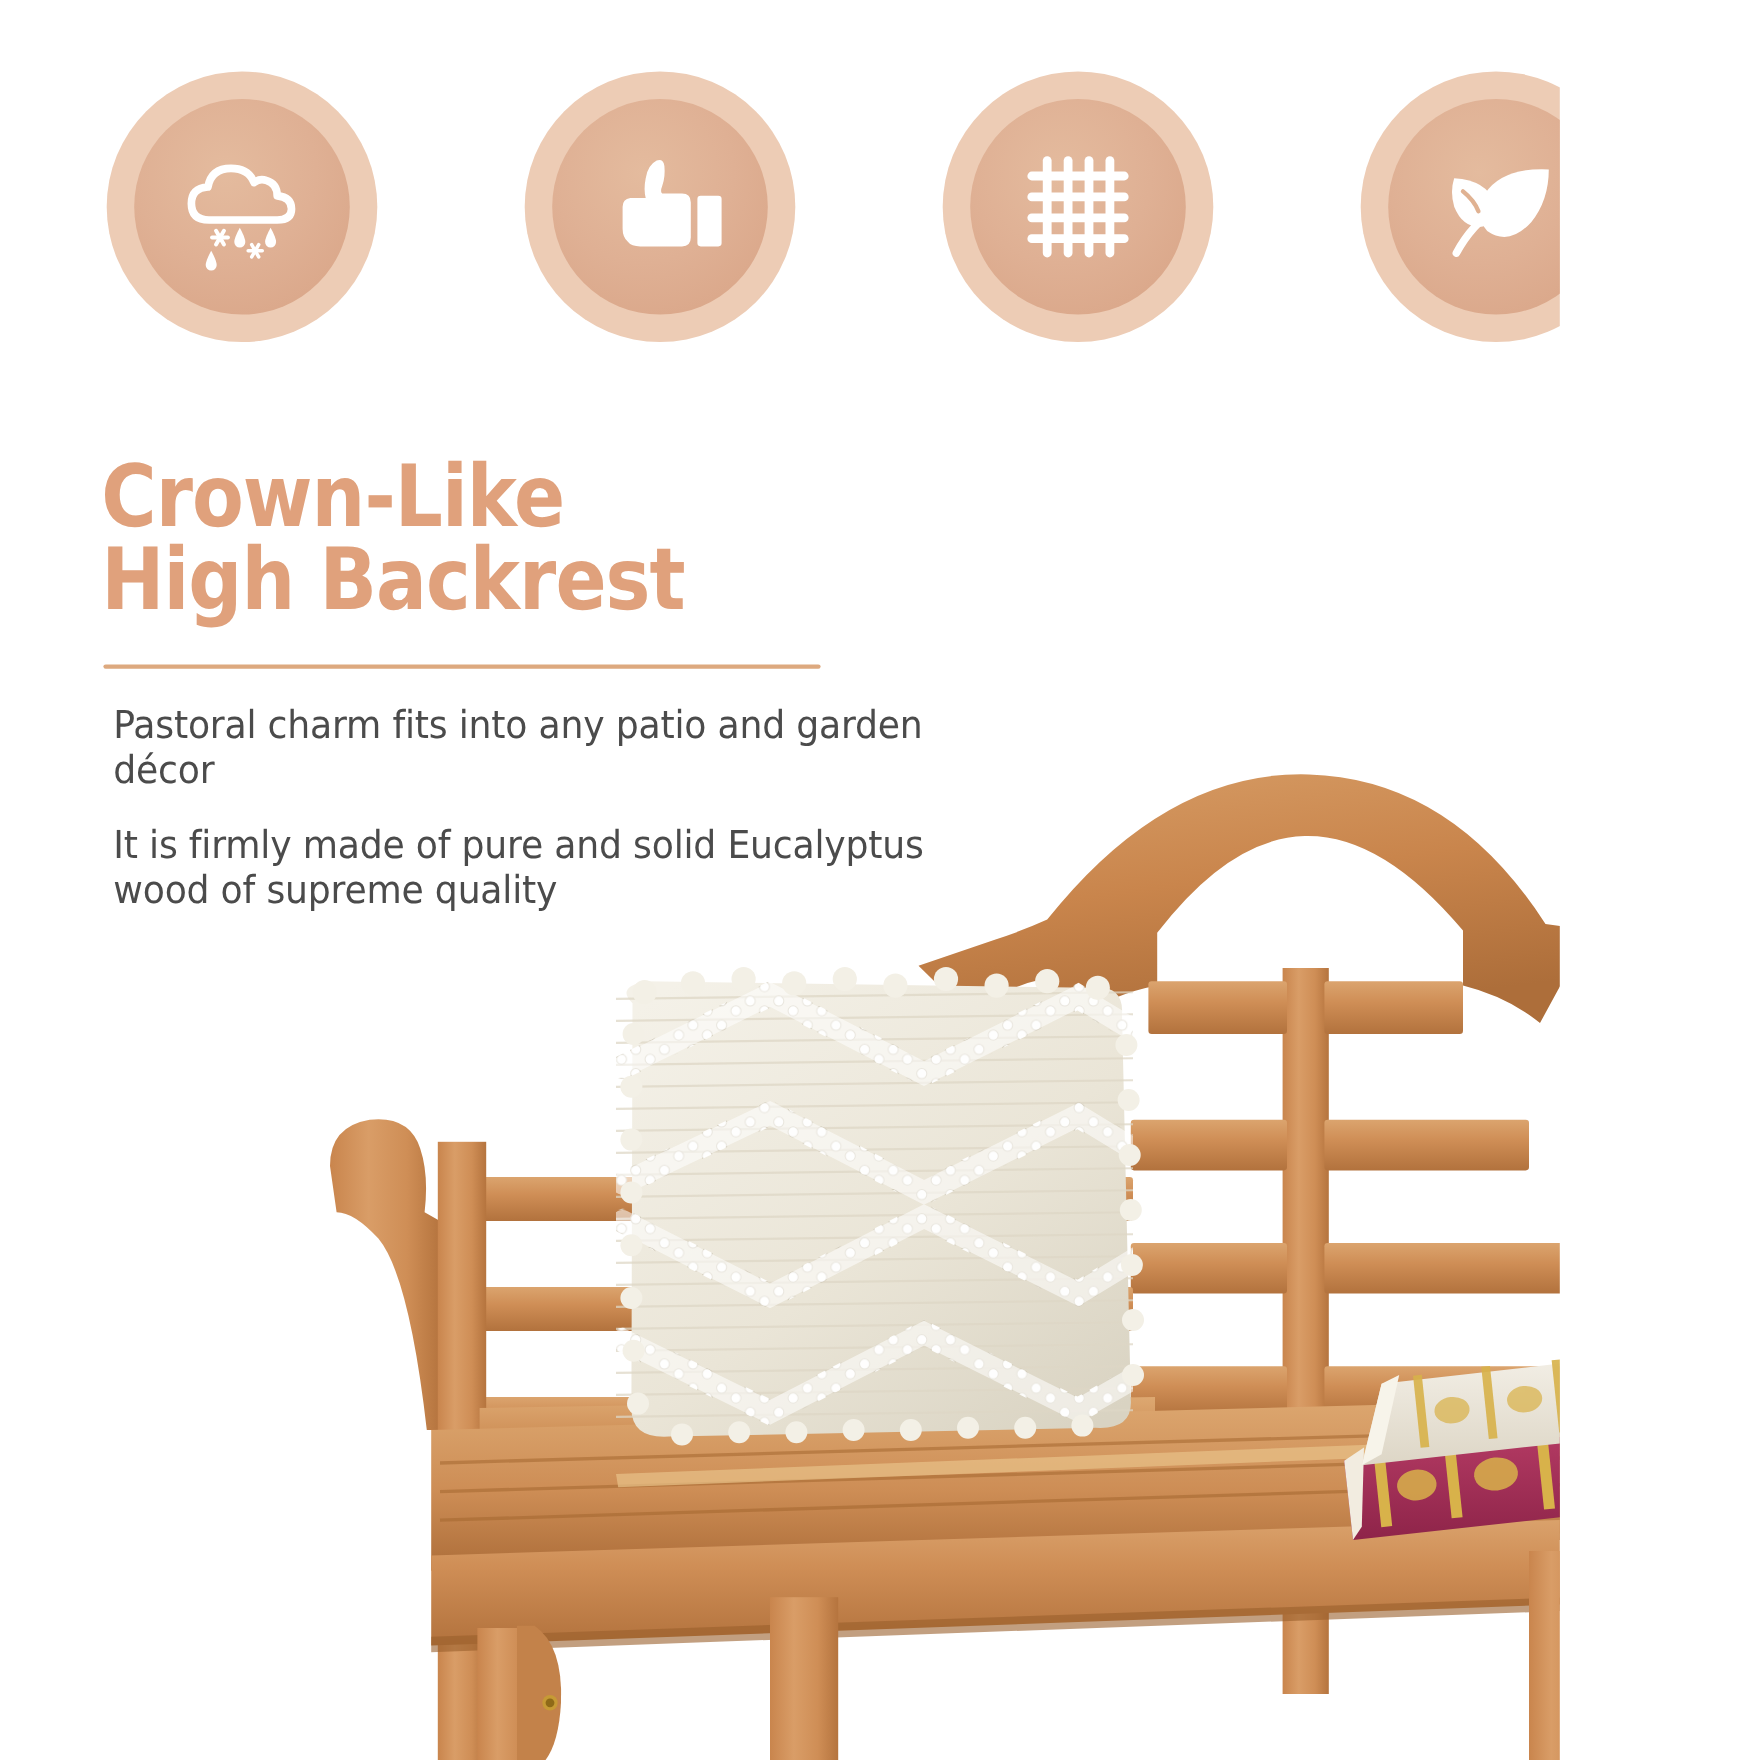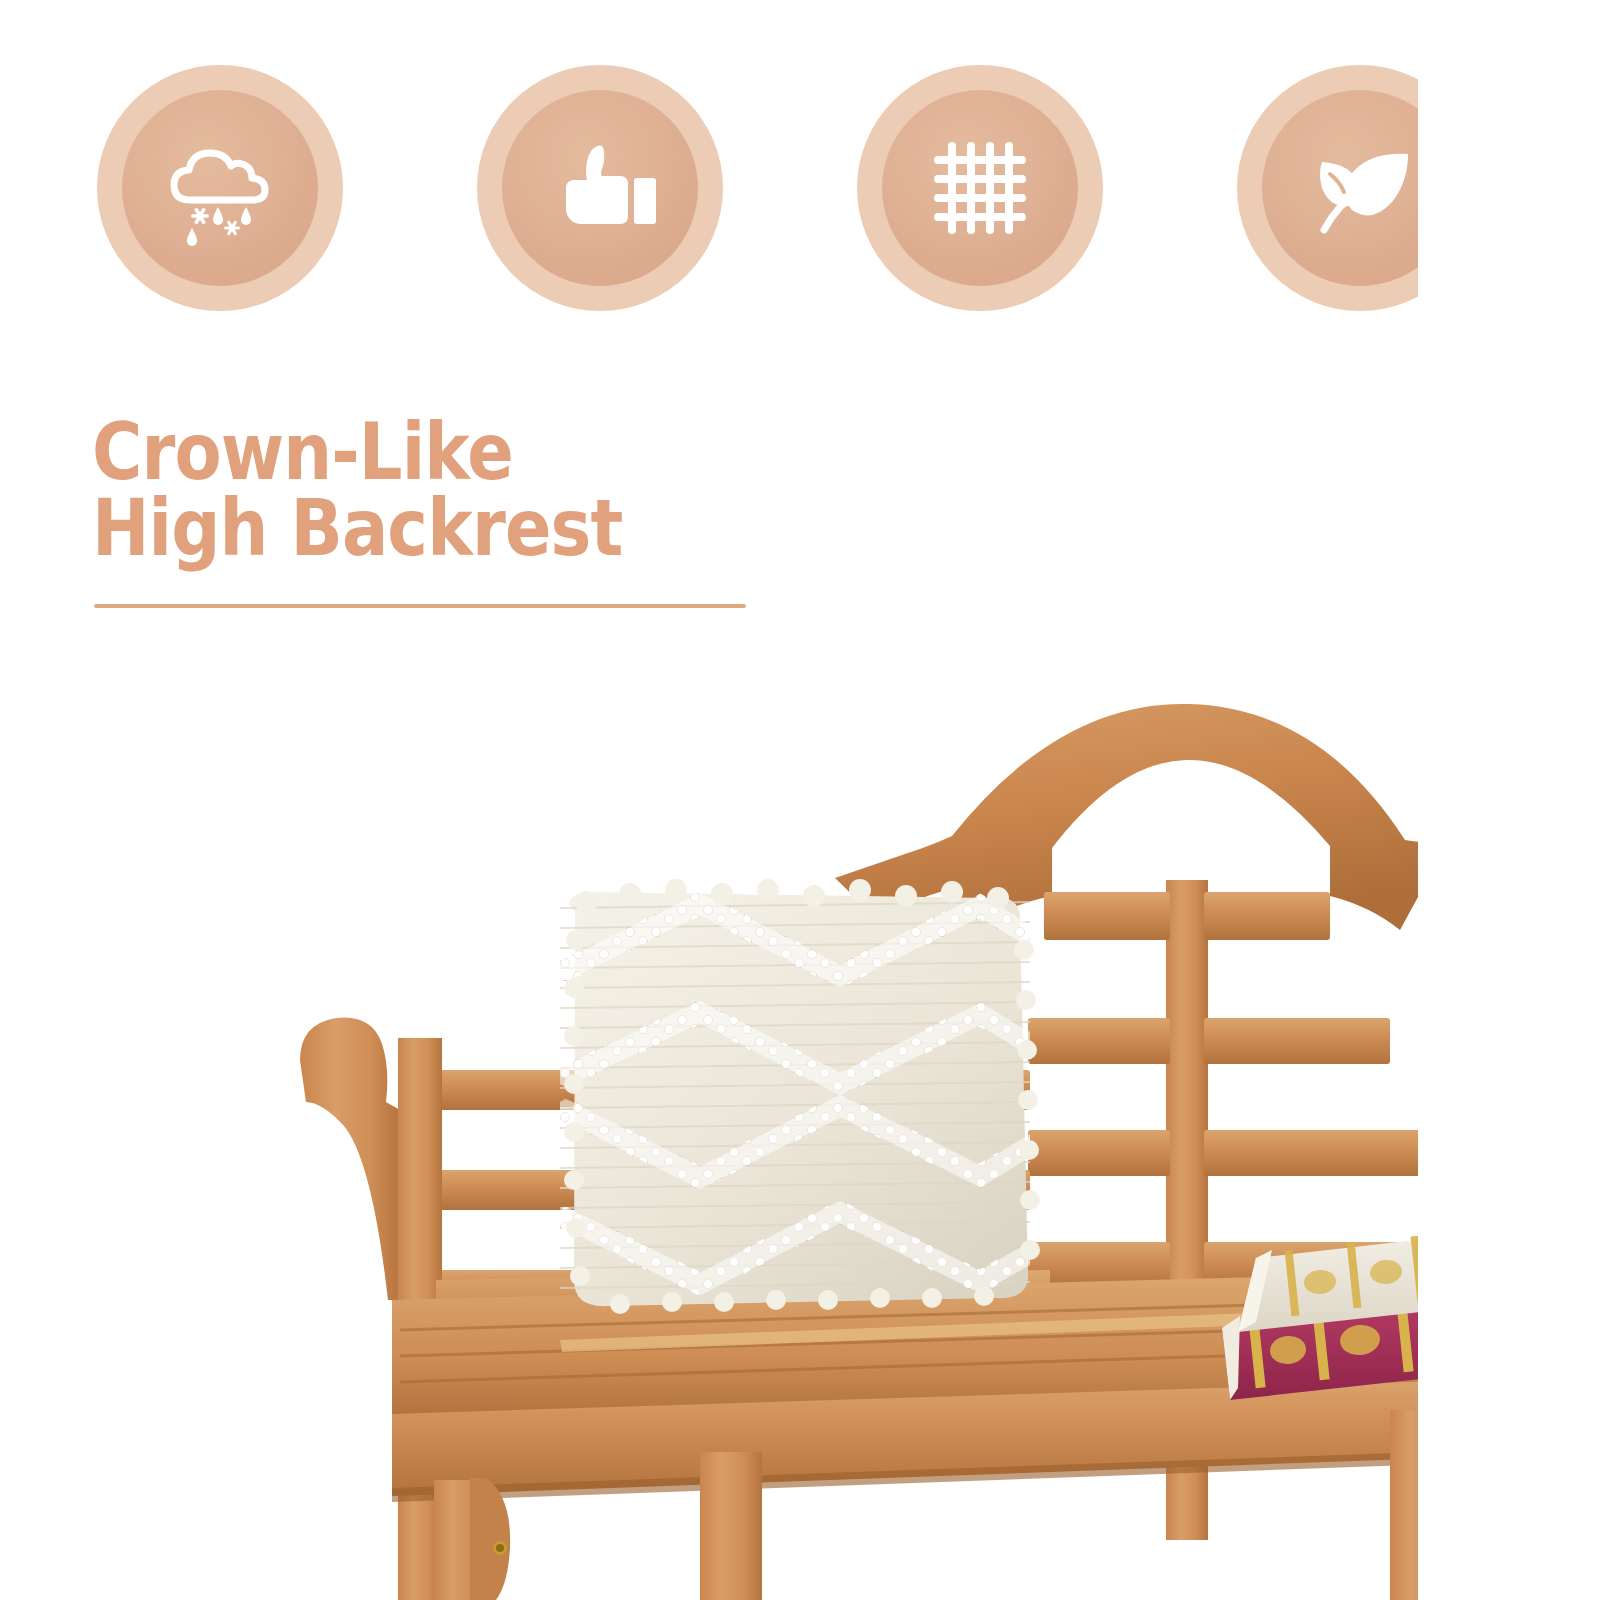--- a/index.html
+++ b/index.html
@@ -126,20 +126,24 @@
     </div>
 
   </div>
 
   <div class="headline">
     <span class="l1">Crown-Like</span>
     <span class="l2">High Backrest</span>
   </div>
   <div class="rule"></div>
 
+  <div class="copy">
+    <p class="para">Pastoral charm fits into any patio and garden décor</p>
+    <p class="para">It is firmly made of pure and solid Eucalyptus wood of supreme quality</p>
+  </div>
 
   <div class="scene">
     <svg width="1600" height="960" viewBox="0 0 1600 960">
       <defs>
         <linearGradient id="wv" x1="0" y1="0" x2="1" y2="0">
           <stop offset="0%" stop-color="#c9854d"></stop>
           <stop offset="35%" stop-color="#d99d67"></stop>
           <stop offset="70%" stop-color="#cf8e56"></stop>
           <stop offset="100%" stop-color="#b5743e"></stop>
         </linearGradient>

